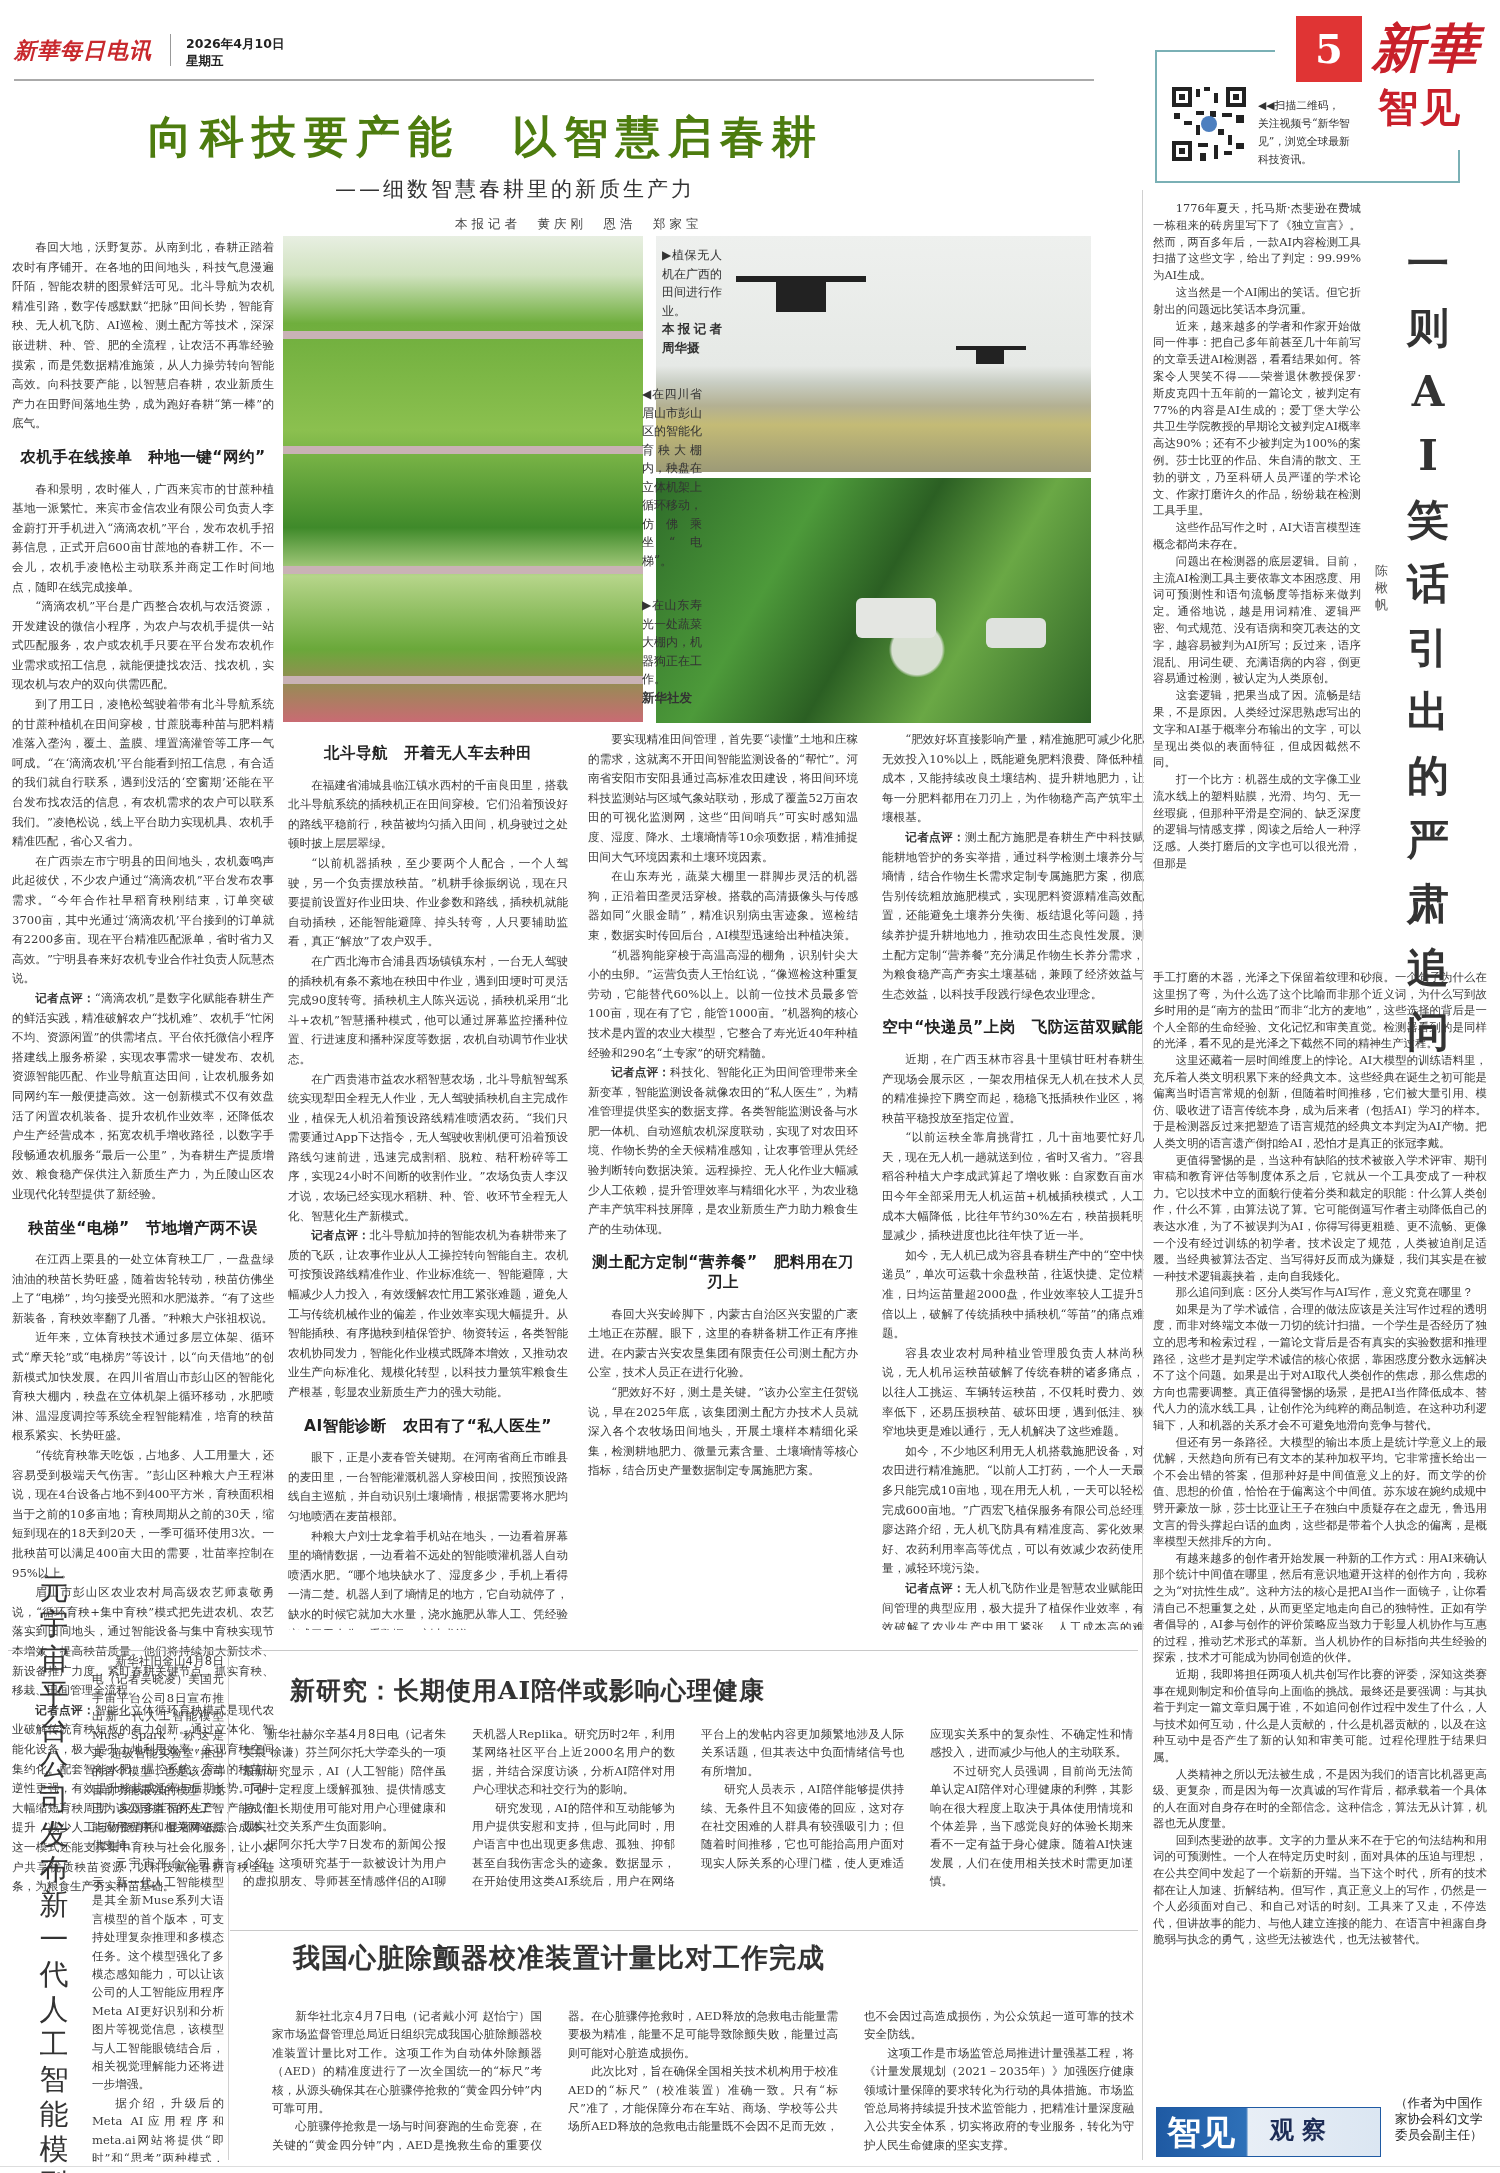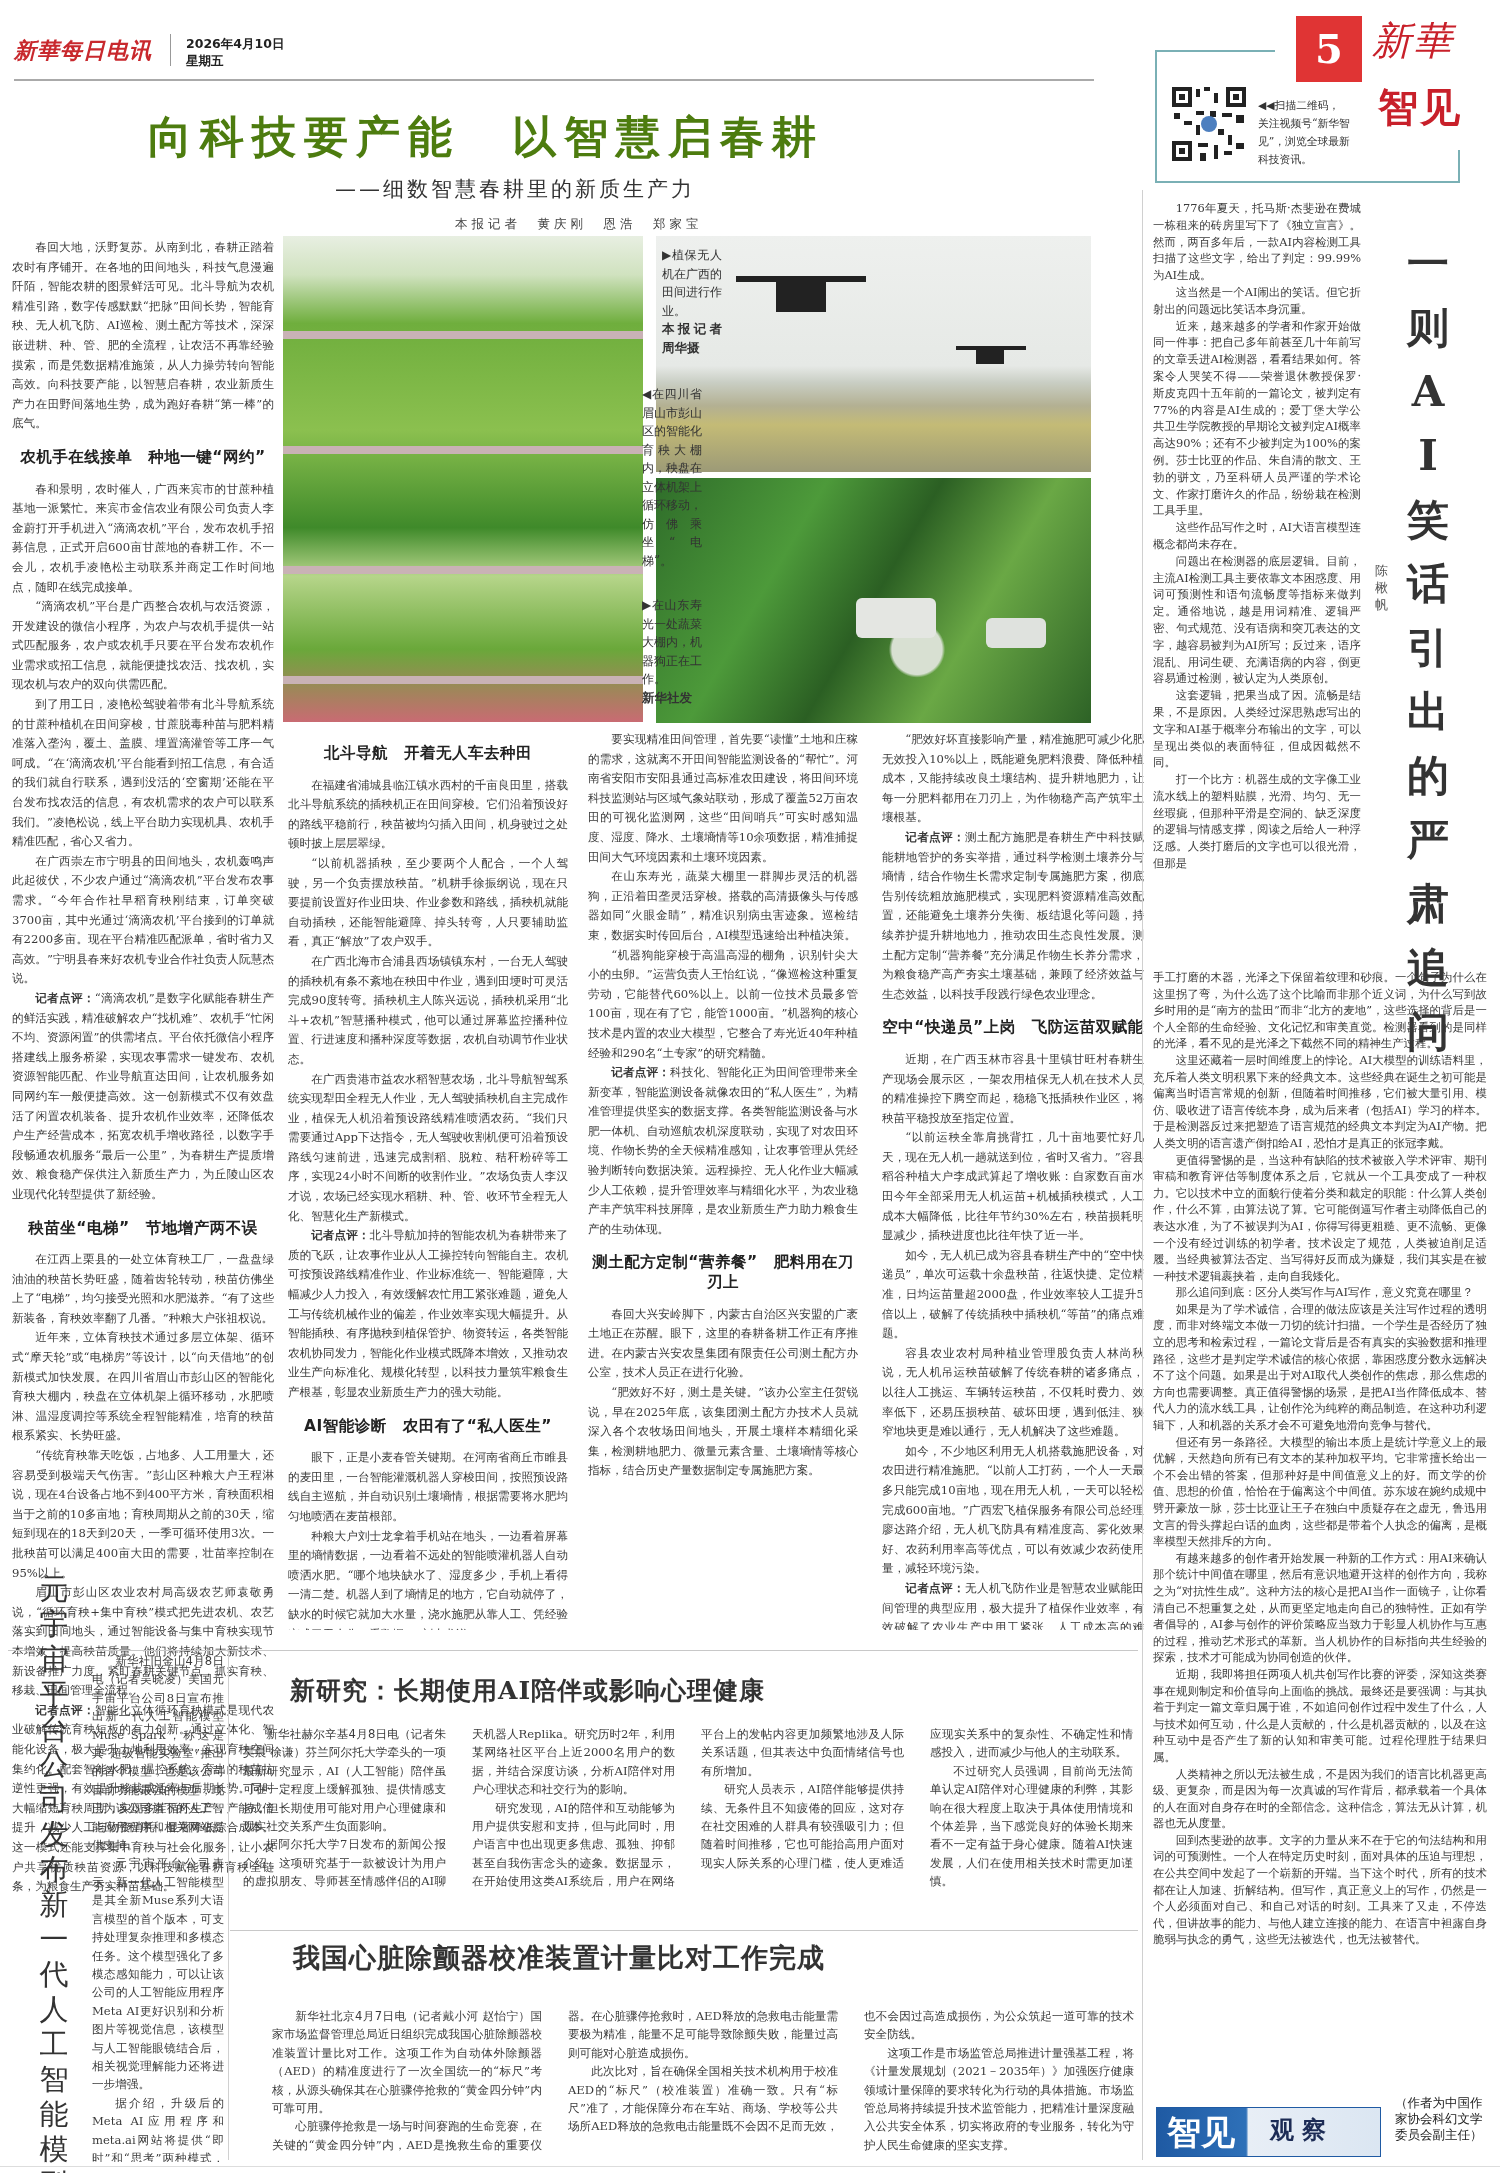--- a/index.html
+++ b/index.html
@@ -10,21 +10,21 @@
 .txt p{text-indent:2em}
 .sub{font-family:"DejaVu Sans","Liberation Sans",sans-serif;font-weight:bold;font-size:15.5px;text-align:center;color:#222;margin:14px 0 12px;letter-spacing:0.5px}
 .cm{font-family:"DejaVu Serif",serif}
 .cm b{font-family:"DejaVu Sans",sans-serif;font-weight:bold}
 
 #mast-logo{left:14px;top:36px;font-family:"Liberation Serif","DejaVu Serif",serif;font-size:22px;color:#c8282d;font-weight:bold;font-style:italic;letter-spacing:1px}
 #mast-div{left:170px;top:34px;width:1px;height:32px;background:#999}
 #mast-date{left:186px;top:35px;font-family:"DejaVu Sans",sans-serif;font-size:12.5px;line-height:17px;color:#222;font-weight:bold}
 #mast-rule{left:14px;top:79px;width:1080px;height:2px;background:#aaa}
 #page-num{left:1296px;top:16px;width:66px;height:66px;background:#e03434;color:#fff;font-family:"DejaVu Serif",serif;font-weight:bold;font-size:40px;text-align:center;line-height:66px}
-#brand-1{left:1372px;top:14px;font-family:"Liberation Serif",serif;font-style:italic;font-weight:normal;font-size:39px;color:#c8202a;letter-spacing:2px}
+#brand-1{left:1372px;top:14px;font-family:"Liberation Serif",serif;font-style:italic;font-weight:bold;font-size:52px;color:#c8202a;letter-spacing:2px}
 #brand-2{left:1378px;top:80px;font-family:"DejaVu Sans",sans-serif;font-weight:bold;font-size:40px;color:#c8202a;letter-spacing:2px}
 #qr-box{left:1155px;top:50px;width:305px;height:133px;border-left:2px solid #7ab0b5;border-bottom:2px solid #7ab0b5}
 #qr-topline{left:1155px;top:50px;width:120px;height:2px;background:#7ab0b5}
 #qr-rline{left:1458px;top:150px;width:2px;height:33px;background:#7ab0b5}
 #qr{left:1170px;top:85px;width:78px;height:78px;background:
  repeating-linear-gradient(90deg,#222 0 4px,#fff 4px 7px,#222 7px 9px,#fff 9px 13px),
  #222}
 #qr-note{left:1258px;top:97px;width:92px;font-size:10.8px;line-height:18px;color:#333}
 
 #headline{left:148px;top:108px;font-family:"DejaVu Serif",serif;font-weight:bold;font-size:44px;color:#4d7c0f;letter-spacing:8px}

